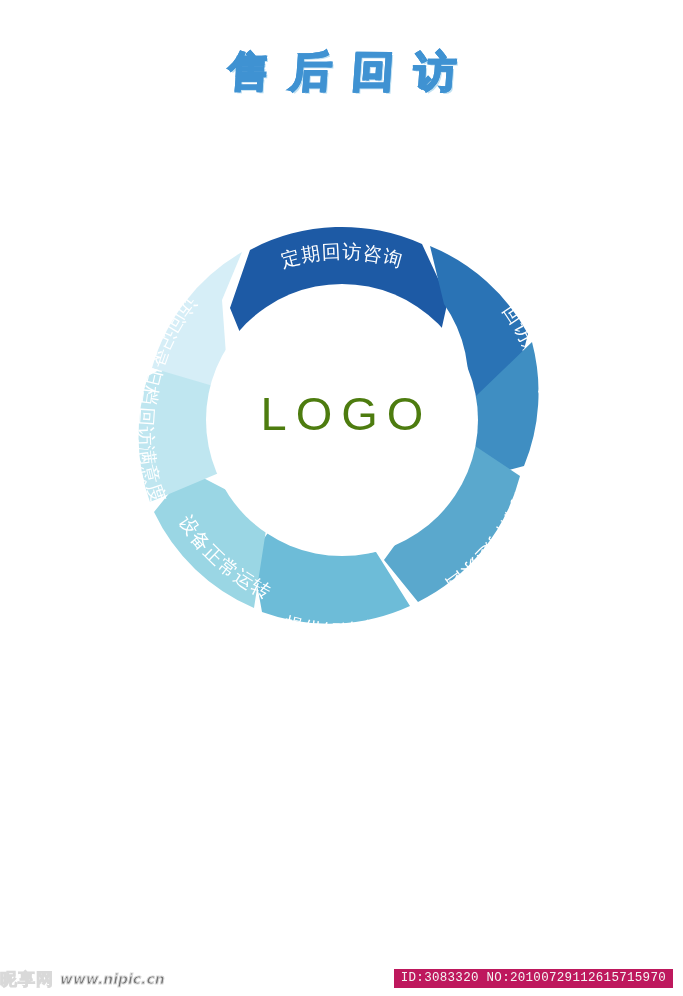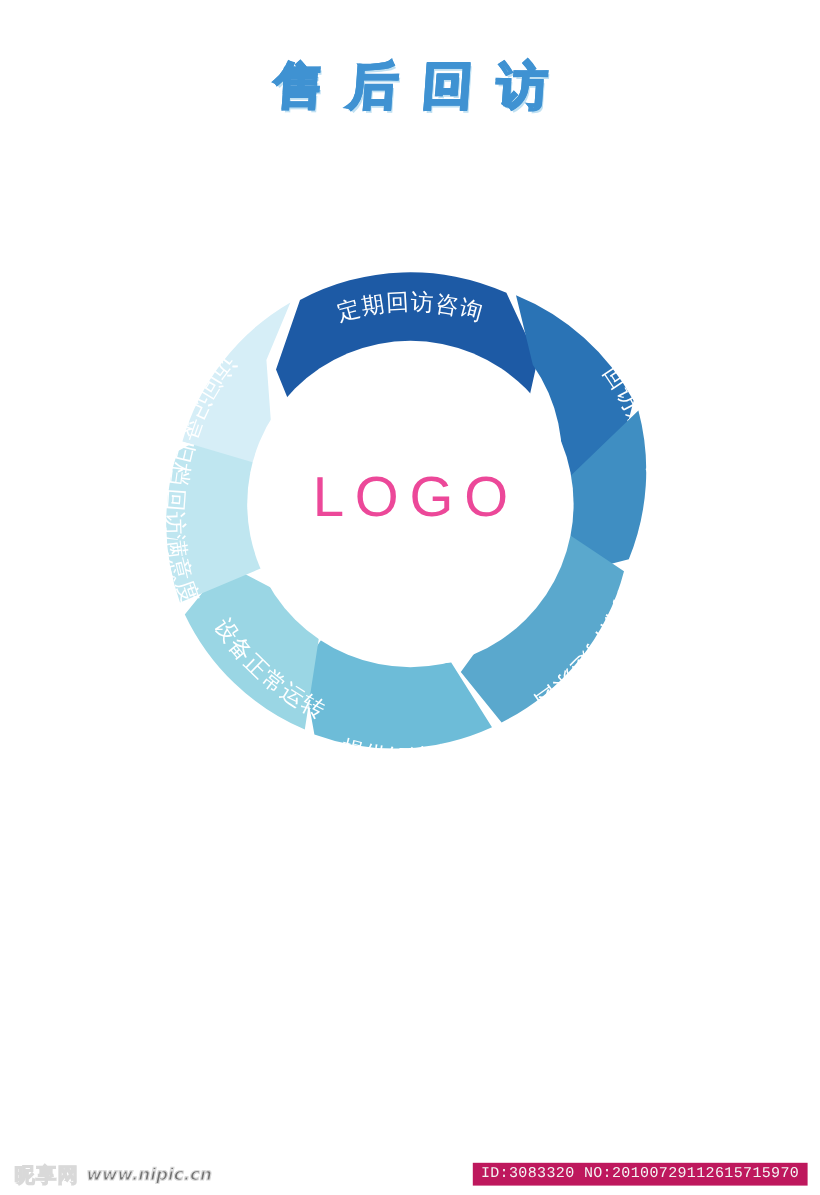--- a/index.html
+++ b/index.html
@@ -53,21 +53,21 @@
 
   .logo-text {
     position: absolute;
     left: 0; top: 246px;
     width: 560px;
     text-align: center;
     font-family: "Liberation Sans", "DejaVu Sans", sans-serif;
     font-size: 47px;
     font-weight: 400;
     letter-spacing: 9px;
-    color: #ec4899;
+    color: #4d7c0f;
     padding-left: 9px;
   }
 
   
   .body-copy {
     position: absolute;
     left: 44px; top: 722px;
     width: 600px;
     color: #1b3a63;
     font-family: "DejaVu Sans", "Liberation Sans", sans-serif;
@@ -78,21 +78,21 @@
   }
   .body-copy p { text-indent: 2em; margin-bottom: 1px; }
 
   
   .footer {
     position: absolute;
     left: 0; bottom: 0;
     width: 683px; height: 34px;
     display: flex; align-items: center;
   }
-  .wm-left { display: flex; align-items: center; gap: 6px; padding-left: 12px; }
+  .wm-left { display: flex; align-items: center; gap: 6px; padding-left: 0; }
   .wm-logo {
     font-size: 17px; font-weight: 700; letter-spacing: 1px;
     color: #ffffff;
     -webkit-text-stroke: 1px #d9d9d9;
     text-shadow: 0 0 0 #d9d9d9;
   }
   .wm-url {
     font-family: "DejaVu Sans", "Liberation Sans", sans-serif;
     font-size: 14px; font-style: italic; font-weight: 700;
     color: #737373; -webkit-text-stroke: 1px #dcdcdc;

